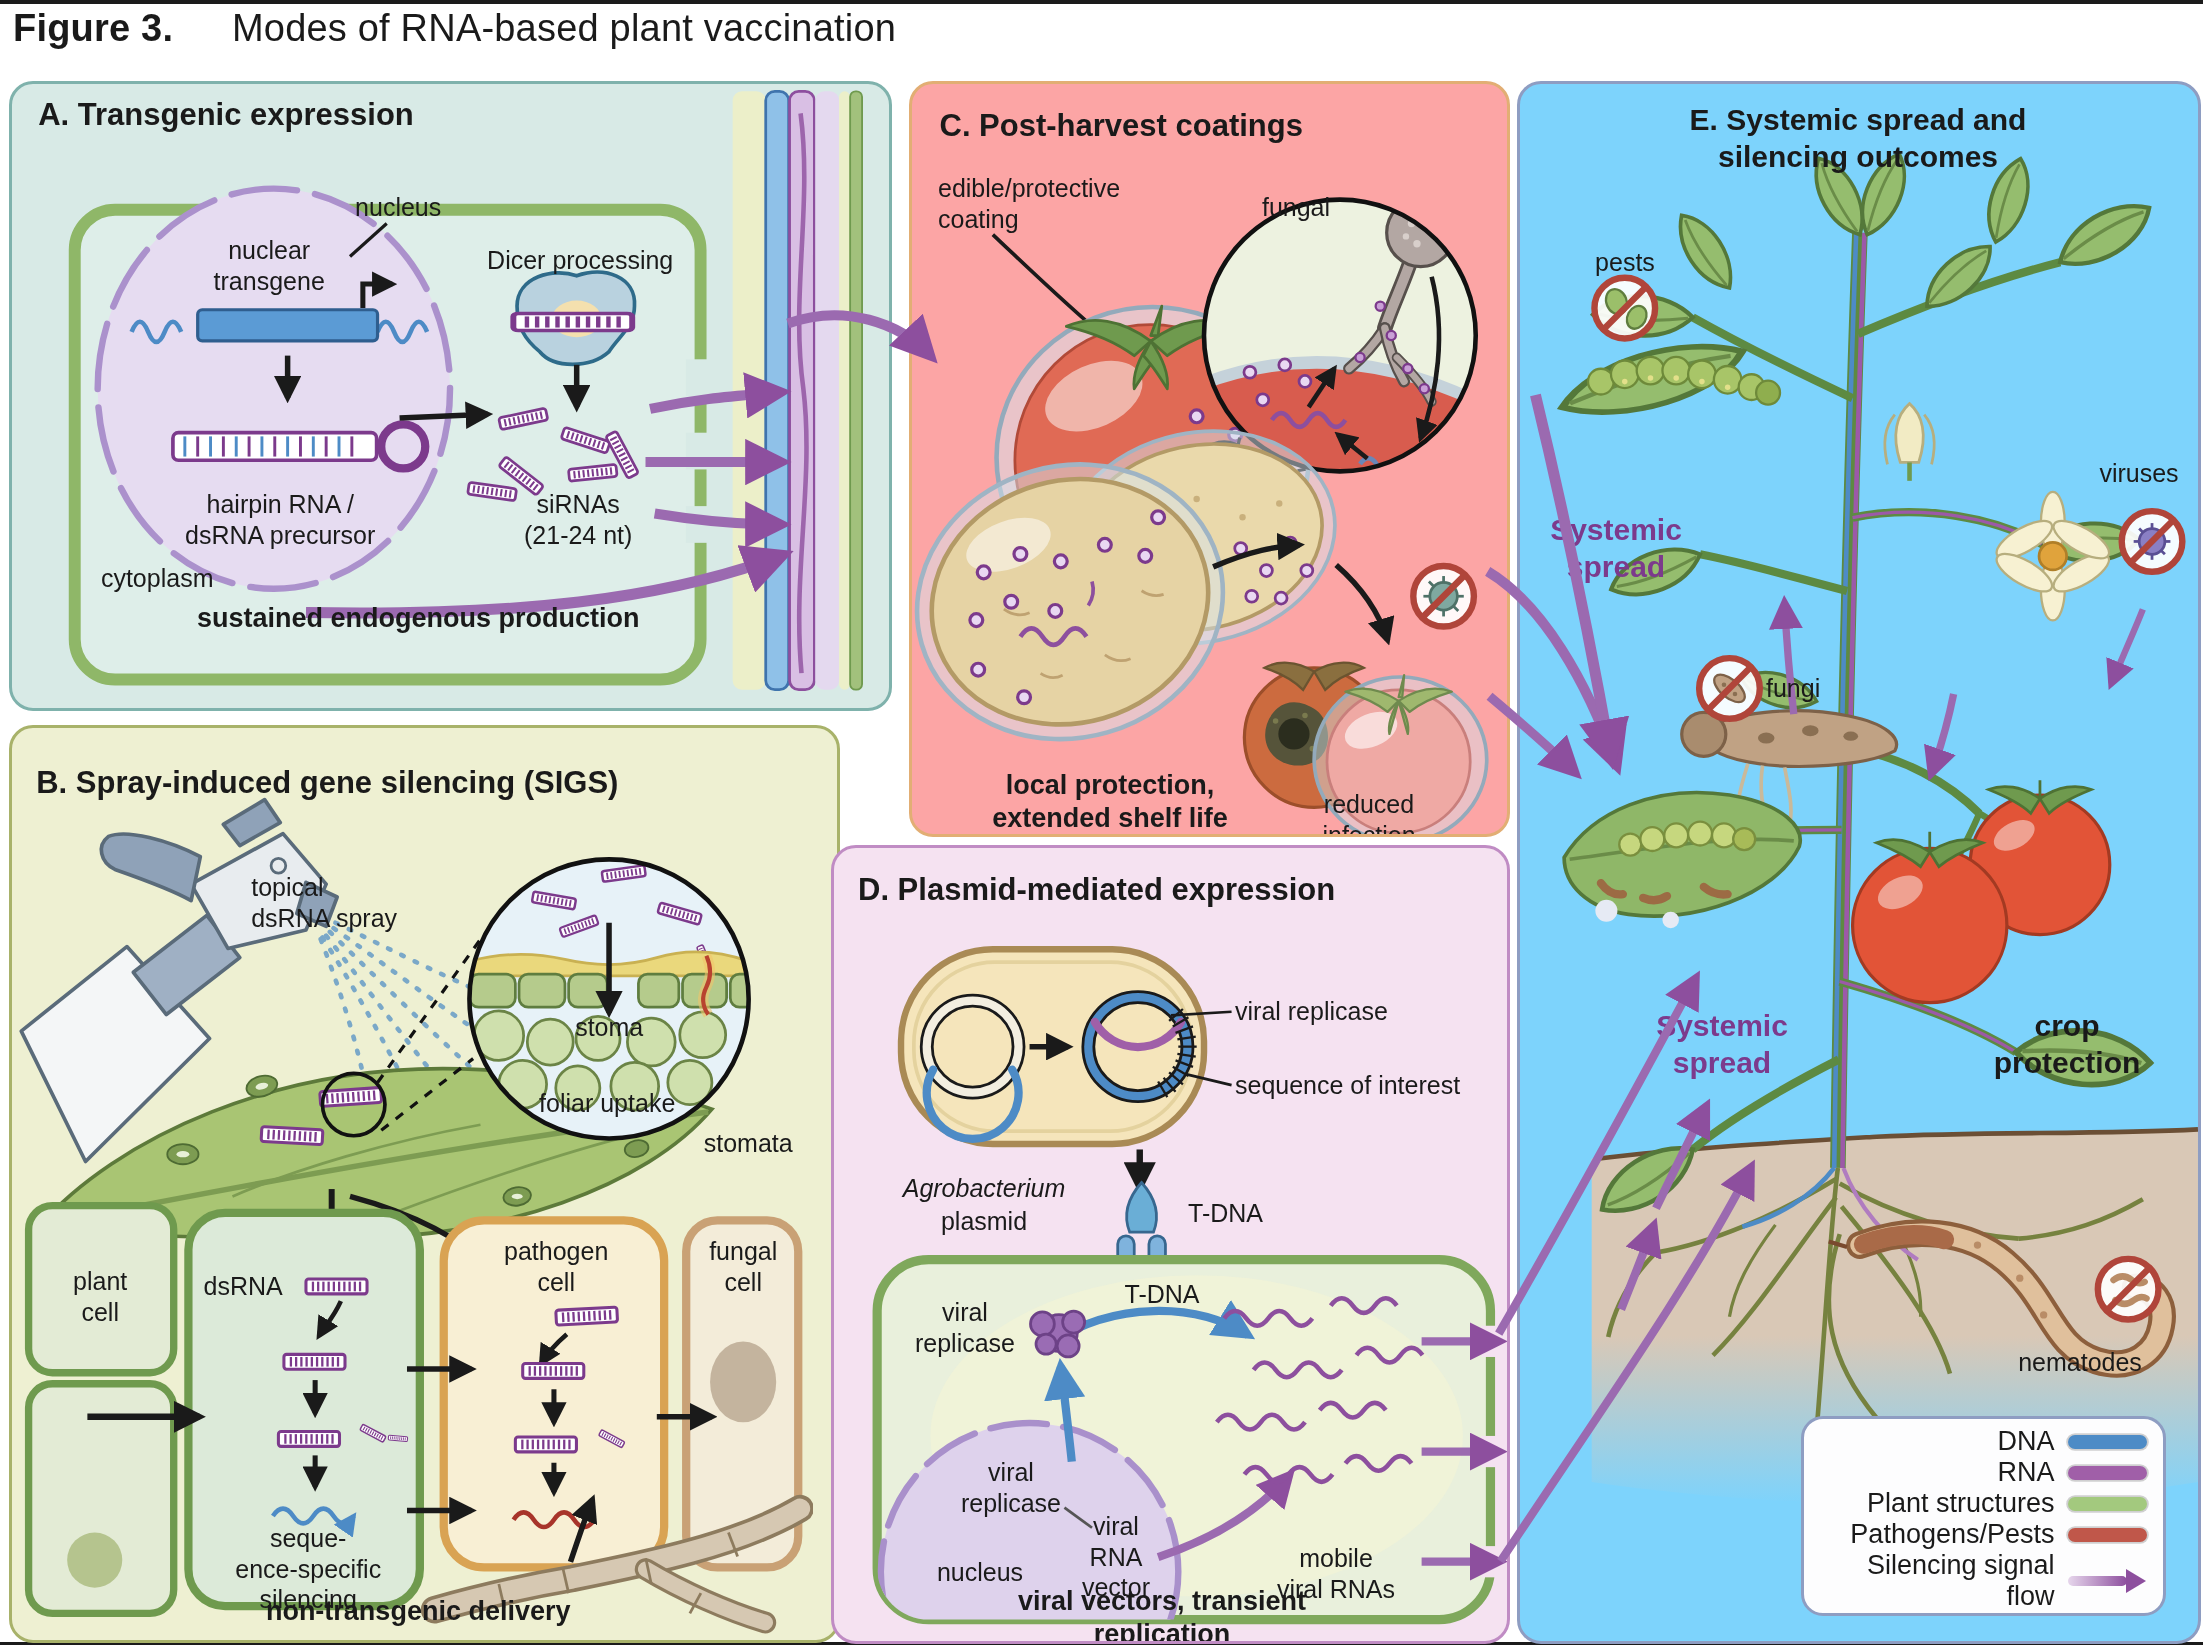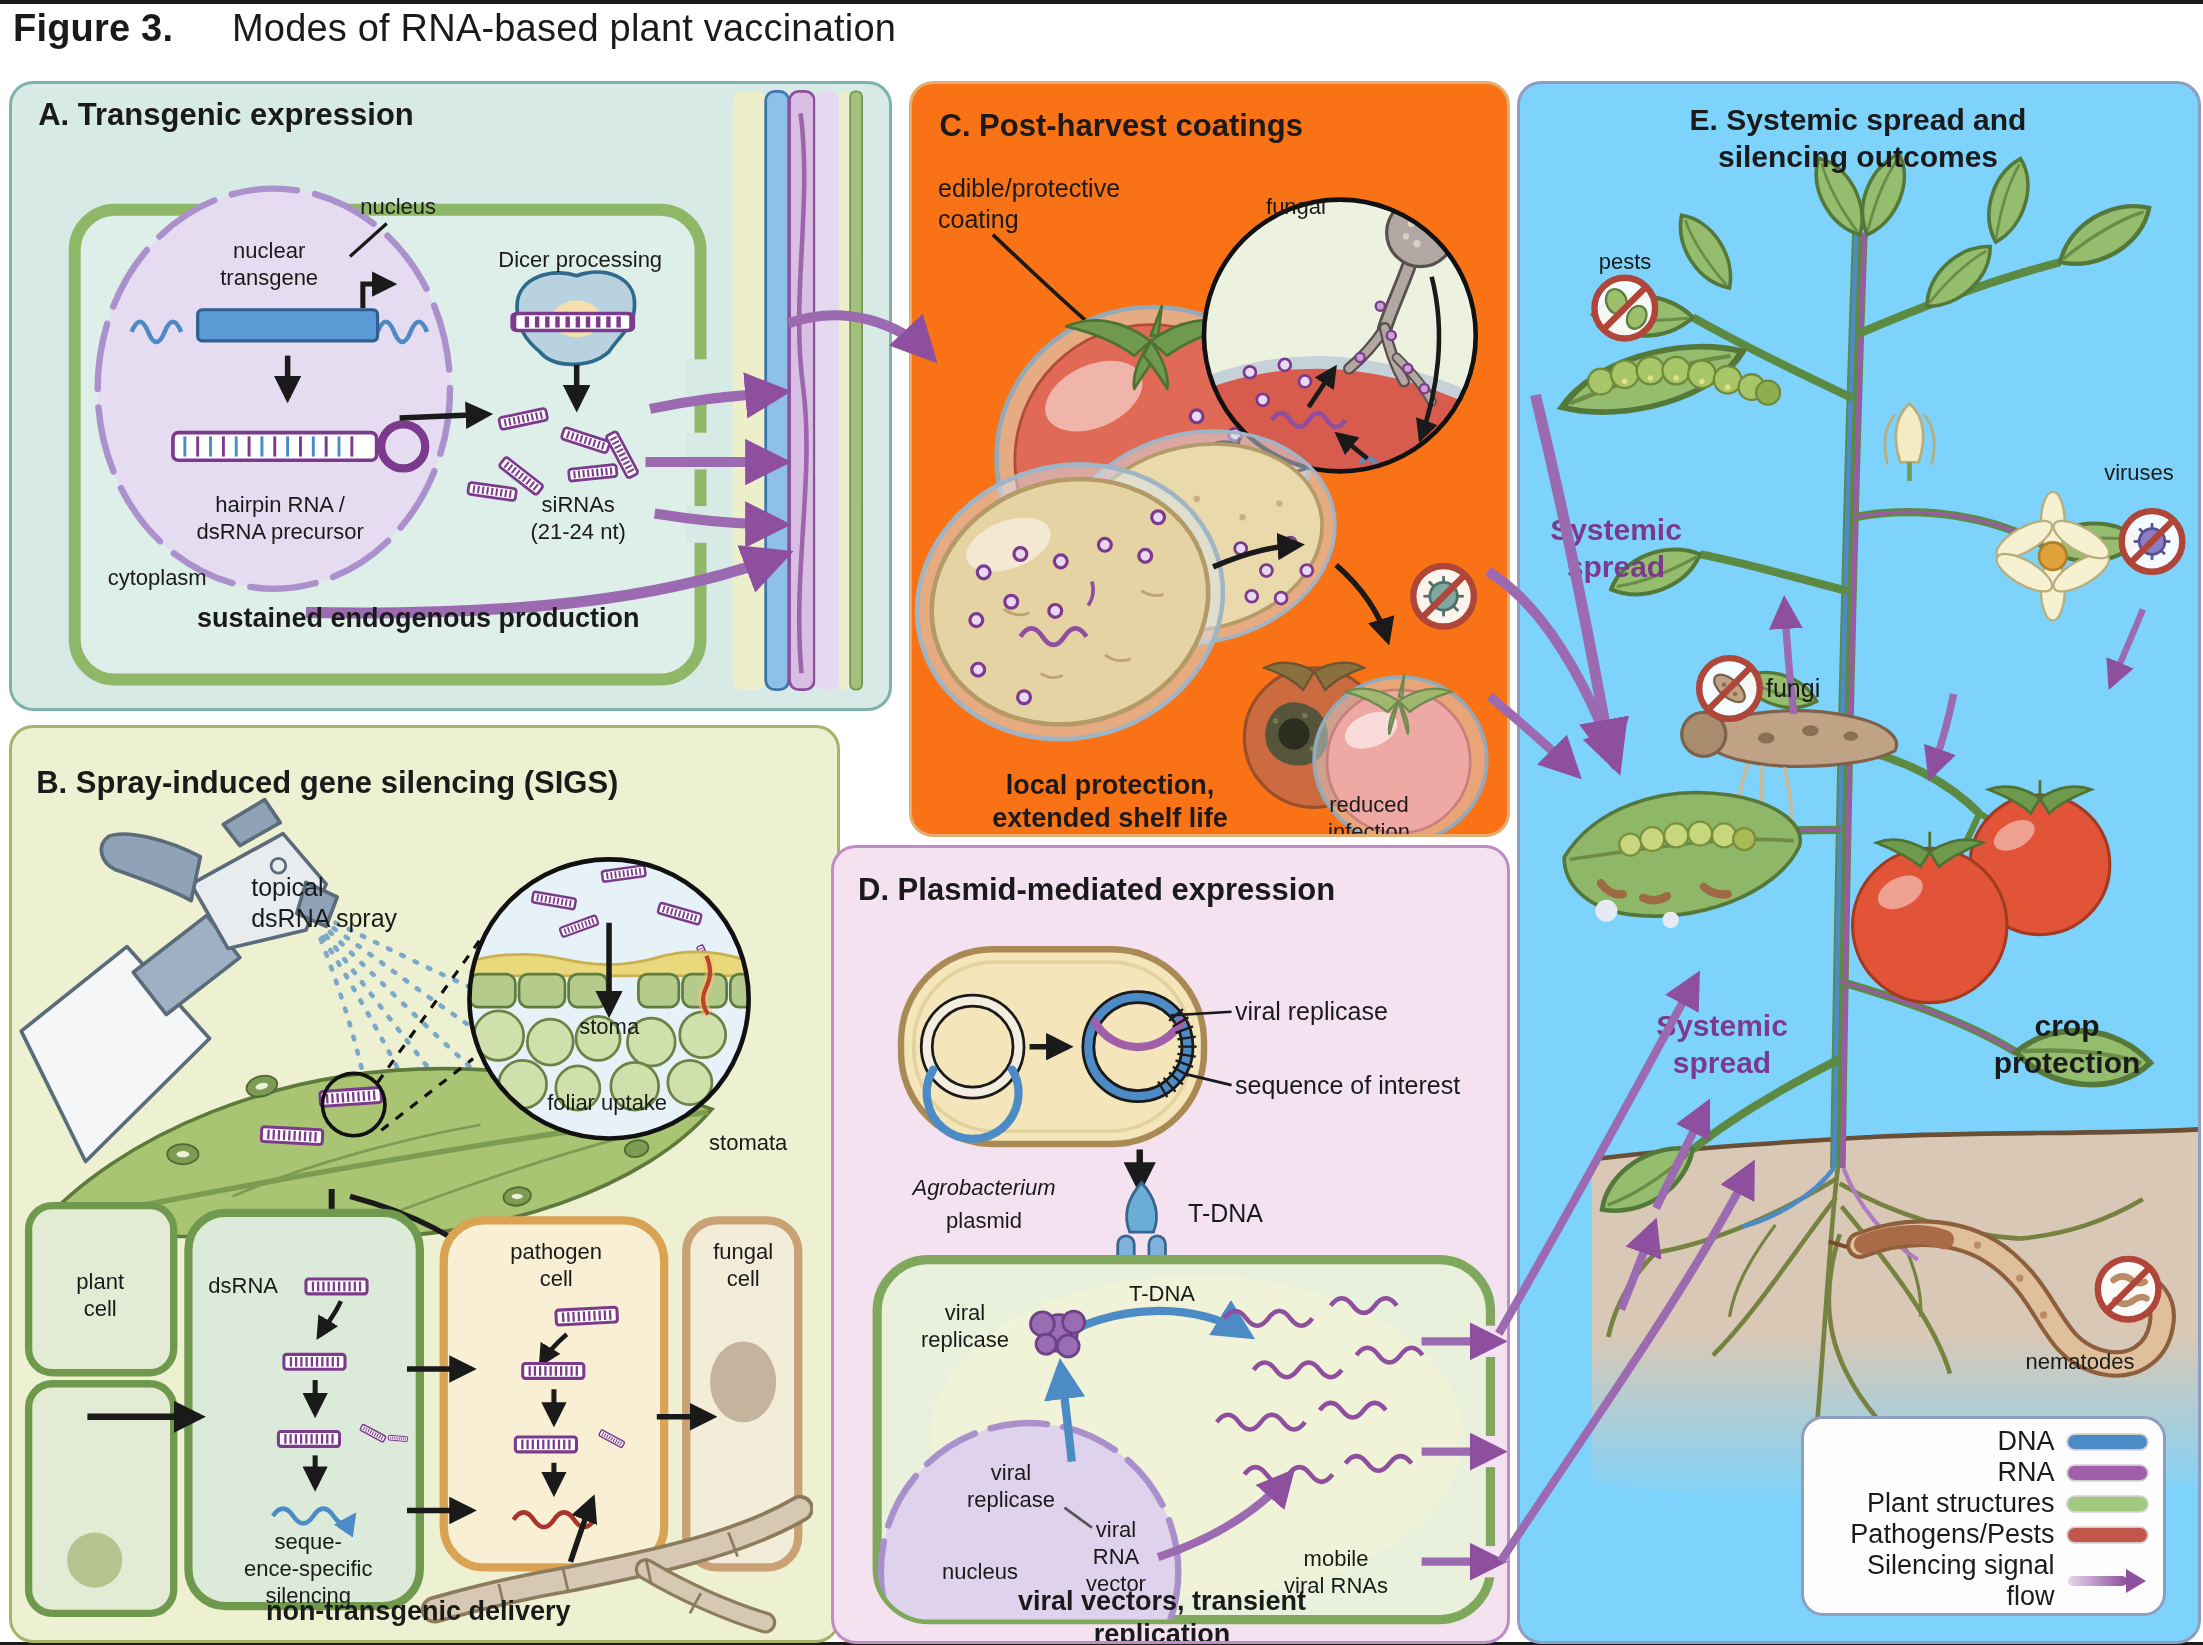--- a/index.html
+++ b/index.html
@@ -12,21 +12,21 @@
   .fig-title .fig-rest{font-weight:500;margin-left:48px;}
   .panel{position:absolute;border-radius:24px;border:3.7px solid;overflow:hidden;}
   .panel svg{position:absolute;left:0;top:0;}
   #panelA{left:9.2px;top:81px;width:877px;height:624px;border-color:#7fb2ac;}
   #panelB{left:9.2px;top:725px;width:801px;height:912px;border-color:#a8b26a;}
   #panelC{left:909px;top:81px;width:595px;height:750px;border-color:#e2ae74;}
   #panelD{left:831px;top:845px;width:673px;height:793px;border-color:#c08cc4;}
   #panelE{left:1517px;top:81px;width:678px;height:1557px;border-color:#8e9dc2;}
   .pt{position:absolute;font-size:31px;font-weight:700;white-space:pre-line;}
   .lbl{position:absolute;transform:translate(-50%,-50%);text-align:center;
-       white-space:pre-line;font-size:22px;line-height:1.22;}
+       white-space:pre-line;font-size:25px;line-height:1.22;}
   .lla{position:absolute;transform:translate(0,-50%);text-align:left;
        white-space:pre-line;font-size:25px;line-height:1.22;}
   .bold{font-weight:700;font-size:27px;}
   .big{font-size:30px;font-weight:700;}
   .purple{color:#7c3a8c;font-weight:700;font-size:30px;}
   .italic{font-style:italic;}
   .legend{position:absolute;left:281px;top:1332px;width:365px;height:200px;
           background:#fdfdfe;border:3.7px solid #8e9dc2;border-radius:22px;
           display:flex;flex-direction:column;justify-content:space-evenly;
           padding:7.3px 16.5px;box-sizing:border-box;}
@@ -350,21 +350,21 @@
   <div class="lbl" style="left:544px;top:538px">pathogen
 cell</div>
   <div class="lbl" style="left:731px;top:538px">fungal
 cell</div>
   <div class="lbl" style="left:296px;top:841px">seque-
 ence-specific
 silencing</div>
   <div class="lbl bold" style="left:406px;top:883px">non-transgenic delivery</div>
 </div>
 
-<div class="panel" id="panelC" style="background: #f97316; --c: #fce8cd;">
+<div class="panel" id="panelC" style="background: #fca5a5; --c: #fce8cd;">
   <svg width="595" height="750" viewBox="990 88 648 817">
     <path d="M1078,252 C1120,292 1160,330 1198,362" stroke="#1a1a1a" stroke-width="4" fill="none"></path>
 
     <g>
       <ellipse cx="1252" cy="495" rx="170" ry="164" fill="rgba(213,227,238,.5)" stroke="#93aabb" stroke-width="5"></ellipse>
       <circle cx="1250" cy="498" r="148" fill="#e06a55" stroke="#b14a38" stroke-width="3"></circle>
       <path d="M1130,560 A148,148 0 0 0 1360,570" stroke="#c2543f" stroke-width="14" fill="none" opacity=".5"></path>
       <ellipse cx="1188" cy="428" rx="56" ry="34" transform="rotate(-24 1188 428)" fill="#ffffff" opacity=".5"></ellipse>
       <g fill="#6f9a4e" stroke="#4e7234" stroke-width="3" stroke-linejoin="round">
         <path d="M1250,362 L1262,330 L1258,362 Z"></path>

